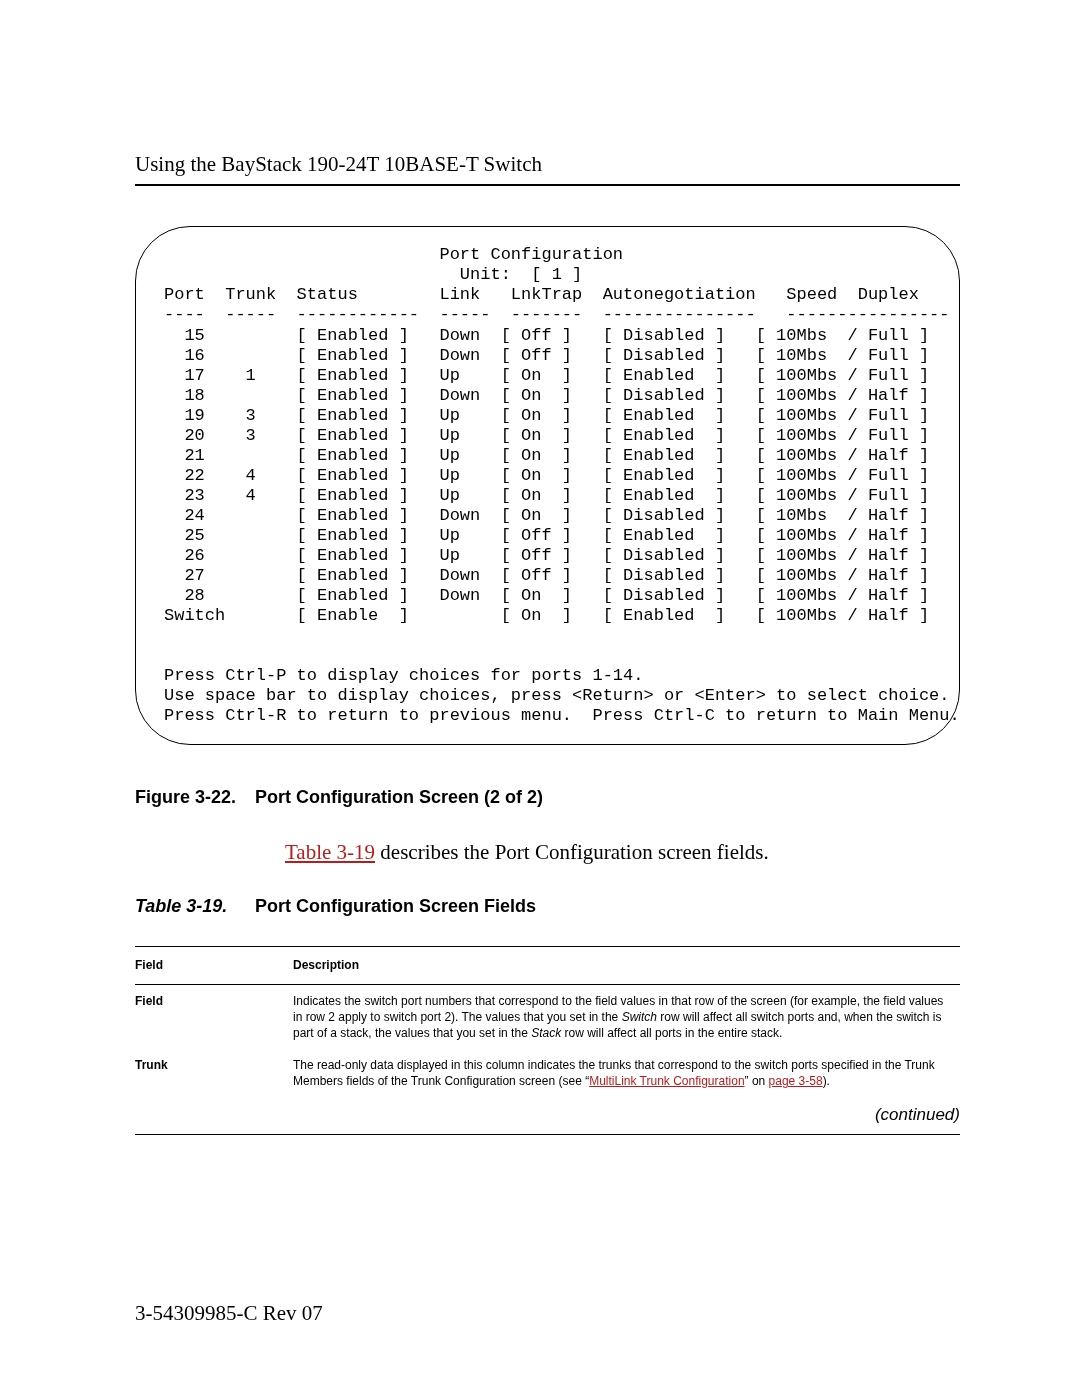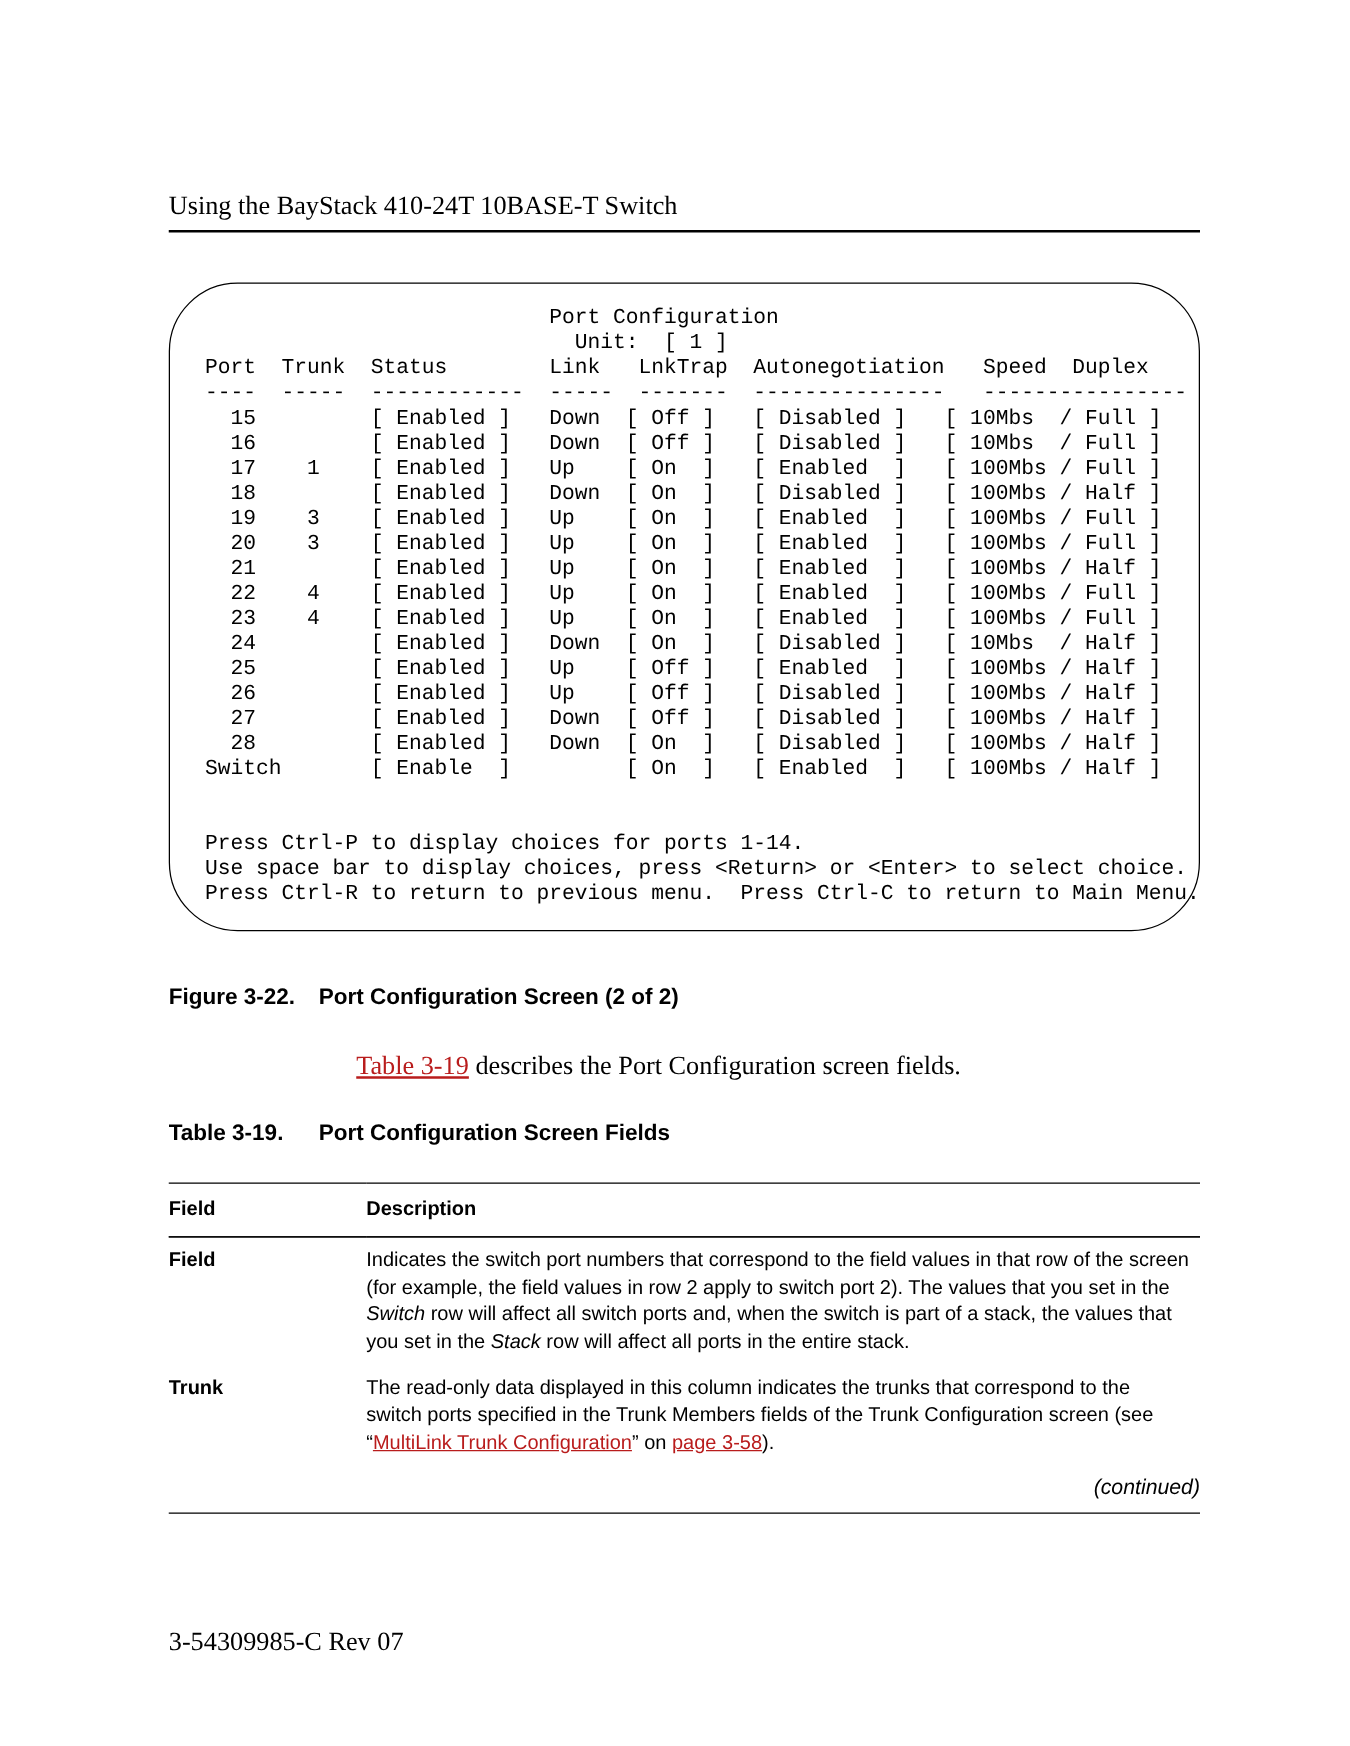--- a/index.html
+++ b/index.html
@@ -31,34 +31,34 @@
     white-space: pre;
     margin-bottom: 40px;
   }
   .figcap, .tabcap {
     font-family: Arial, Helvetica, sans-serif;
     font-weight: 700;
     font-size: 18px;
     margin-bottom: 28px;
   }
   .figcap .label { display:inline-block; width:115px; }
-  .tabcap .label { display:inline-block; width:115px; }
+  .tabcap .label { display:inline-block; width:115px;font-style:italic; }
   .body-para {
     margin: 0 0 28px 150px;
     font-size: 21px;
   }
   a.xref {
     color: #b91c1c;
     text-decoration: underline;
   }
   .field-table {
     width: 100%;
     border-collapse: collapse;
     font-family: Arial, Helvetica, sans-serif;
-    font-size: 16px;
+    font-size: 12px;
   }
   .field-table th {
     text-align: left;
     border-top: 1.3px solid #000;
     border-bottom: 1.3px solid #000;
     padding: 10px 8px 10px 0;
     font-weight: 700;
   }
   .field-table td {
     vertical-align: top;
@@ -82,21 +82,21 @@
     display: flex;
     justify-content: flex-start;
     font-size: 21px;
     padding-top: 10px;
   }
 </style>
 </head>
 <body>
 
 <div class="header-line">
-  <span>Using the BayStack 410-24T 10BASE-T Switch</span>
+  <span>Using the BayStack 190-24T 10BASE-T Switch</span>
 </div>
 
 <div class="terminal-box" id="terminal">                           Port Configuration
                              Unit:  [ 1 ]
 Port  Trunk  Status        Link   LnkTrap  Autonegotiation   Speed  Duplex
 ----  -----  ------------  -----  -------  ---------------   ----------------
   15         [ Enabled ]   Down  [ Off ]   [ Disabled ]   [ 10Mbs  / Full ]
   16         [ Enabled ]   Down  [ Off ]   [ Disabled ]   [ 10Mbs  / Full ]
   17    1    [ Enabled ]   Up    [ On  ]   [ Enabled  ]   [ 100Mbs / Full ]
   18         [ Enabled ]   Down  [ On  ]   [ Disabled ]   [ 100Mbs / Half ]

